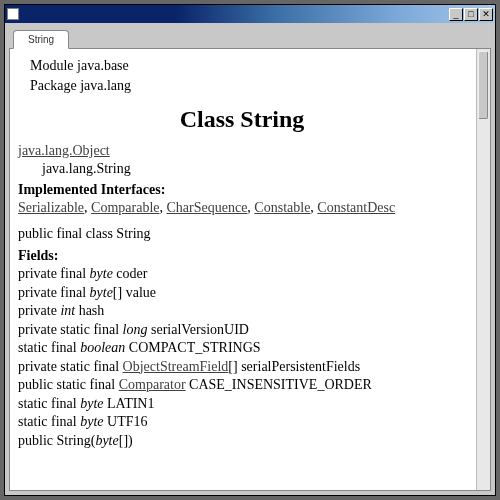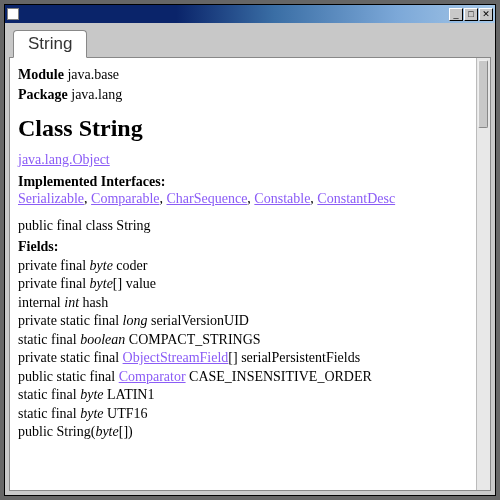--- a/index.html
+++ b/index.html
@@ -65,21 +65,21 @@
     margin-left: 0px;
   }
   .win-btn + .win-btn { margin-left: 1px; }
   .tabs-row {
     padding: 6px 8px 0 8px;
     display: flex;
     border-bottom: none;
   }
   .tab {
     font-family: Tahoma, sans-serif;
-    font-size: 17px;
+    font-size: 10px;
     padding: 3px 14px;
     background: #fff;
     border: 1px solid #888;
     border-bottom: 1px solid #fff;
     border-radius: 4px 4px 0 0;
     position: relative;
     top: 1px;
     color: #333;
     z-index: 2;
   }
@@ -114,24 +114,25 @@
     background: #c8c8c8;
     border: 1px solid #888;
     border-top-color:#f0f0f0;
     border-left-color:#f0f0f0;
     border-radius: 2px;
   }
   h2.class-title {
     font-size: 24px;
     margin: 10px 0 8px 0;
     font-weight: bold;
+    text-align: center;
   }
   .meta-line { margin: 2px 0; }
-  .meta-label { font-weight: bold; }
-  a { color: #8b5cf6; text-decoration: underline; cursor: pointer; }
+  .meta-label { font-weight: normal; margin-left: 12px; }
+  a { color: #404040; text-decoration: underline; cursor: pointer; }
   .hier-indent { padding-left: 24px; }
   .section-head { font-weight: bold; margin-top: 4px; }
   .declaration, .field-line, .ctor-line { margin: 1px 0; }
   .ital { font-style: italic; }
 </style>
 </head>
 <body>
 
 <div class="window">
   <div class="titlebar">
@@ -159,32 +160,33 @@
       </div>
       <div class="meta-line">
         <span class="meta-label">Package</span>
         <span>java.lang</span>
       </div>
 
       <h2 class="class-title">Class String</h2>
 
       <div>
         <a>java.lang.Object</a>
+        <div class="hier-indent">java.lang.String</div>
       </div>
 
       <div class="section-head">Implemented Interfaces:</div>
       <div id="ifaces"><a>Serializable</a><span>, </span><a>Comparable</a><span>, </span><a>CharSequence</a><span>, </span><a>Constable</a><span>, </span><a>ConstantDesc</a></div>
 
       <div class="declaration" style="margin-top:9px">public final class String</div>
 
       <div class="section-head">Fields:</div>
       <div id="fields">
           <div class="field-line"><span>private final </span><span class="ital">byte</span><span> coder</span></div>
           <div class="field-line"><span>private final </span><span class="ital">byte</span><span>[] value</span></div>
-          <div class="field-line"><span>internal </span><span class="ital">int</span><span> hash</span></div>
+          <div class="field-line"><span>private </span><span class="ital">int</span><span> hash</span></div>
           <div class="field-line"><span>private static final </span><span class="ital">long</span><span> serialVersionUID</span></div>
           <div class="field-line"><span>static final </span><span class="ital">boolean</span><span> COMPACT_STRINGS</span></div>
           <div class="field-line"><span>private static final </span><a>ObjectStreamField</a><span>[] serialPersistentFields</span></div>
           <div class="field-line"><span>public static final </span><a>Comparator</a><span> CASE_INSENSITIVE_ORDER</span></div>
           <div class="field-line"><span>static final </span><span class="ital">byte</span><span> LATIN1</span></div>
           <div class="field-line"><span>static final </span><span class="ital">byte</span><span> UTF16</span></div>
         </div>
 
       <div id="ctors">
           <div class="ctor-line"><span>public String(</span><span class="ital">byte</span><span>[])</span></div>

